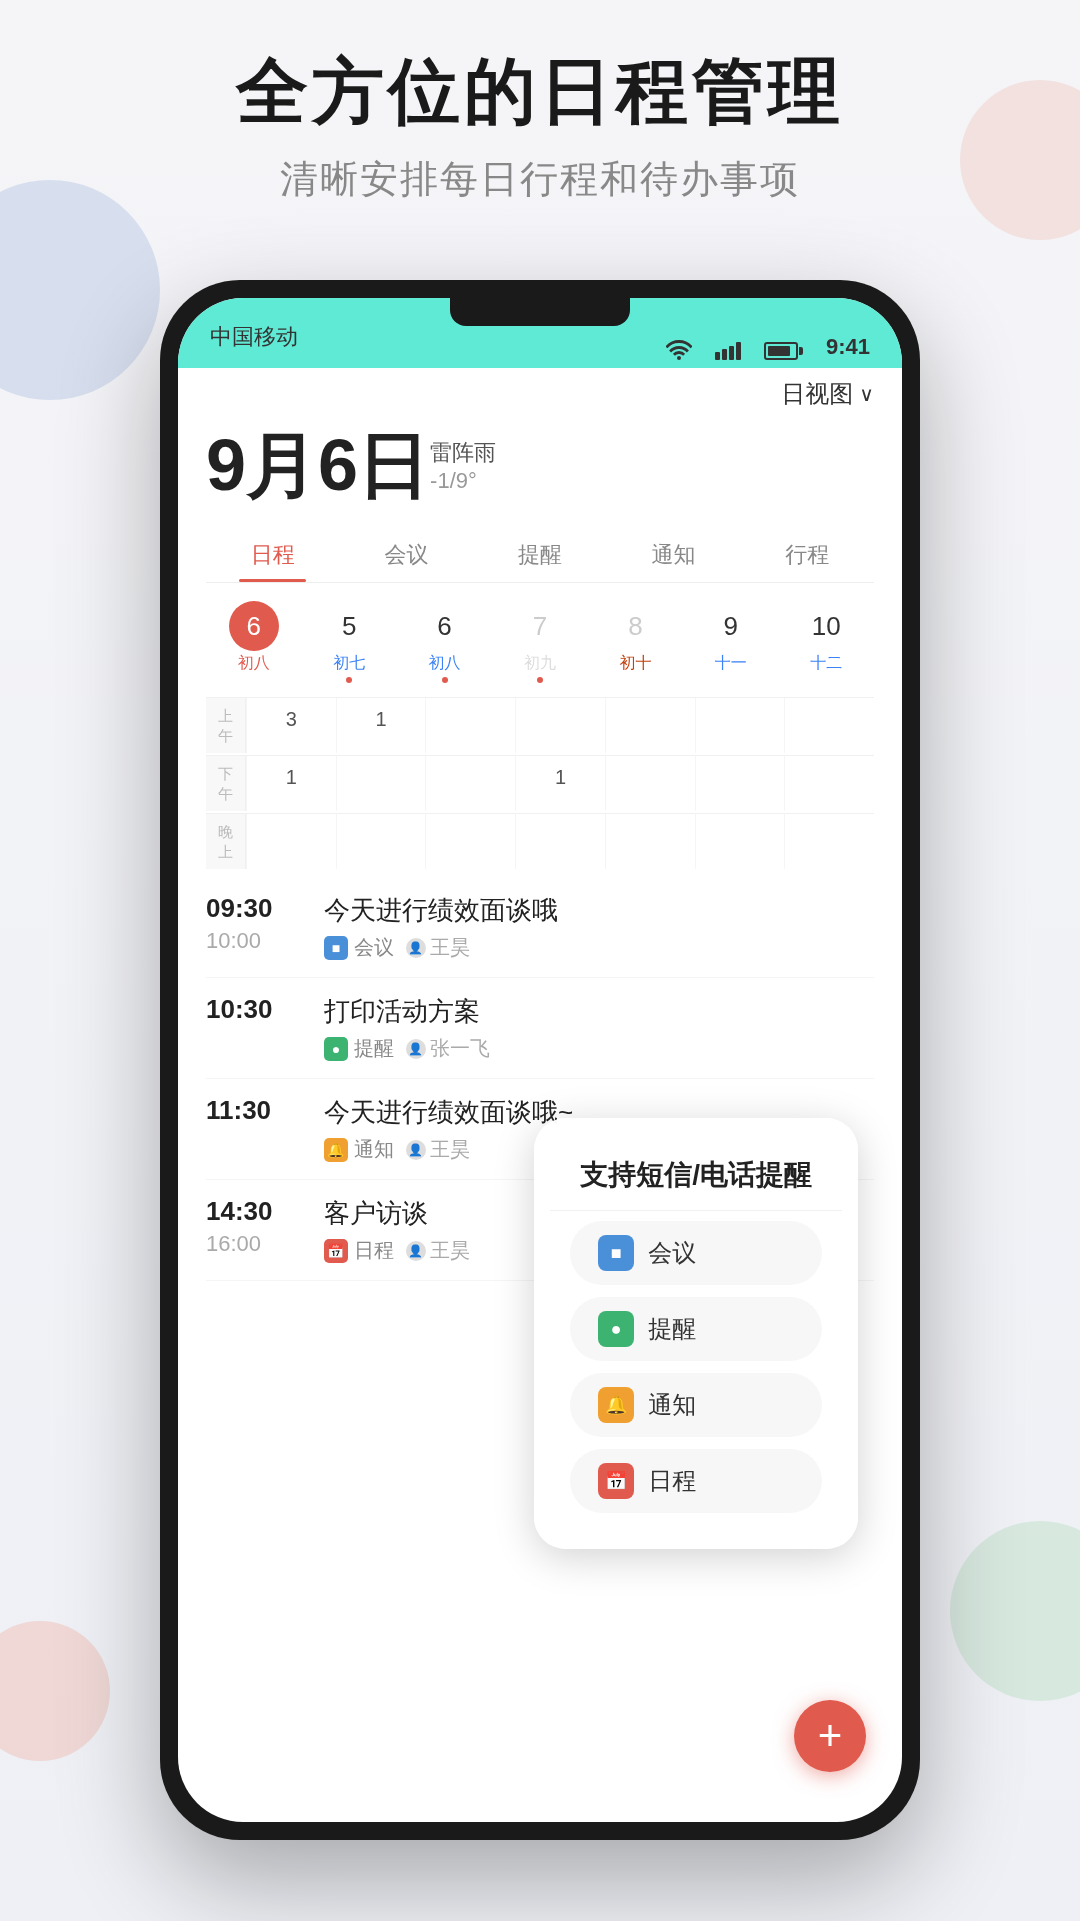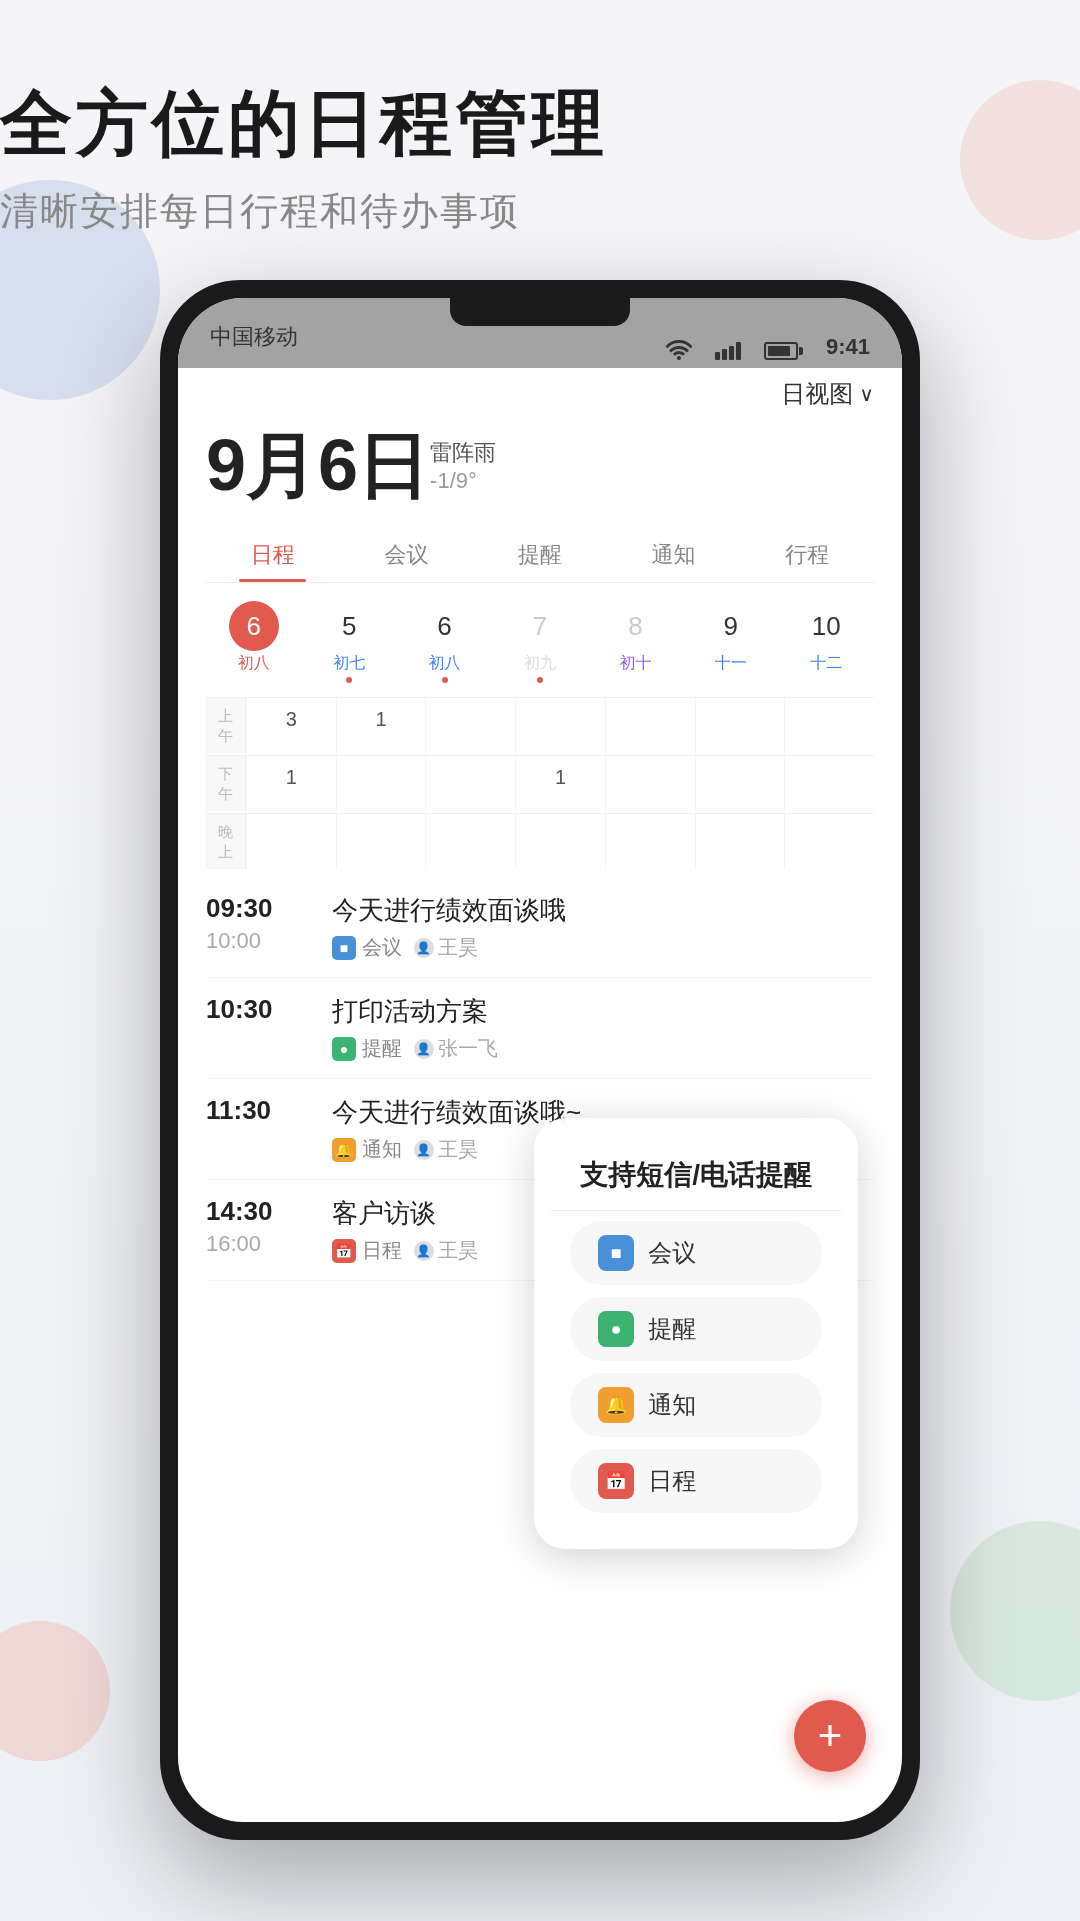--- a/index.html
+++ b/index.html
@@ -45,22 +45,22 @@
       width: 140px;
       height: 140px;
       border-radius: 50%;
       background: rgba(240, 160, 140, 0.3);
       bottom: 160px;
       left: -30px;
     }
 
     
     .header-section {
-      text-align: left;
-      padding-top: 80px;
+      text-align: center;
+      padding-top: 48px;
       position: relative;
       z-index: 2;
     }
     .header-title {
       font-size: 72px;
       font-weight: 700;
       color: #1a1a1a;
       letter-spacing: 4px;
       line-height: 1.2;
     }
@@ -109,21 +109,21 @@
       overflow: hidden;
       position: relative;
     }
 
     
     .status-bar {
       display: flex;
       justify-content: space-between;
       align-items: center;
       padding: 16px 32px 8px;
-      background: #a3a3a3;
+      background: #5eead4;
     }
     .status-carrier {
       font-size: 22px;
       color: #333;
       font-weight: 500;
     }
     .status-right {
       display: flex;
       align-items: flex-end;
       gap: 23px;
@@ -338,21 +338,21 @@
     
     .schedule-list {
       margin-top: 8px;
       padding: 0 0 0 0;
     }
     .schedule-item {
       display: flex;
       align-items: flex-start;
       padding: 16px 0;
       border-bottom: 1px solid #f5f5f5;
-      gap: 36px;
+      gap: 28px;
     }
     .time-col {
       min-width: 90px;
       display: flex;
       flex-direction: column;
       align-items: flex-start;
     }
     .time-start {
       font-size: 26px;
       font-weight: 600;
@@ -571,21 +571,21 @@
             <span class="lunar-day">初八</span>
             <div class="dot-indicator"></div>
           </div>
           <div class="week-date-cell">
             <span class="date-num dimmed">7</span>
             <span class="lunar-day" style="color:#ddd;">初九</span>
             <div class="dot-indicator"></div>
           </div>
           <div class="week-date-cell">
             <span class="date-num dimmed">8</span>
-            <span class="lunar-day" style="color:#8b5cf6;">初十</span>
+            <span class="lunar-day" style="color:#c2410c;">初十</span>
             <div class="dot-indicator" style="visibility:hidden;"></div>
           </div>
           <div class="week-date-cell">
             <span class="date-num">9</span>
             <span class="lunar-day">十一</span>
             <div class="dot-indicator" style="visibility:hidden;"></div>
           </div>
           <div class="week-date-cell">
             <span class="date-num">10</span>
             <span class="lunar-day">十二</span>

